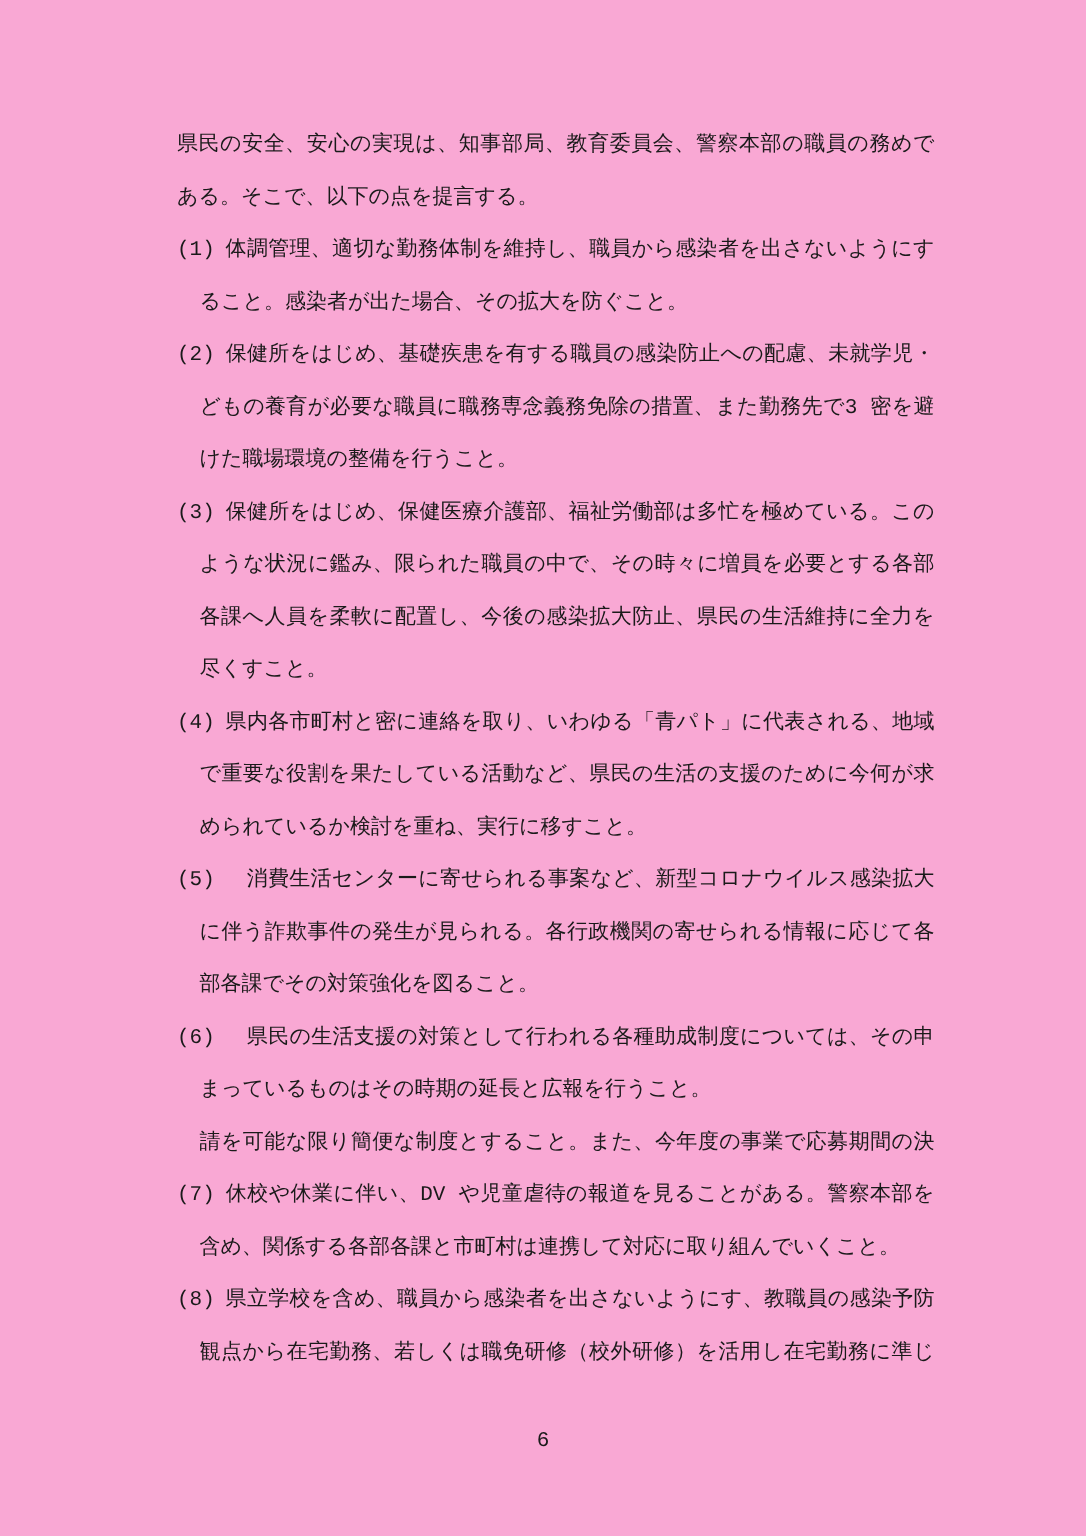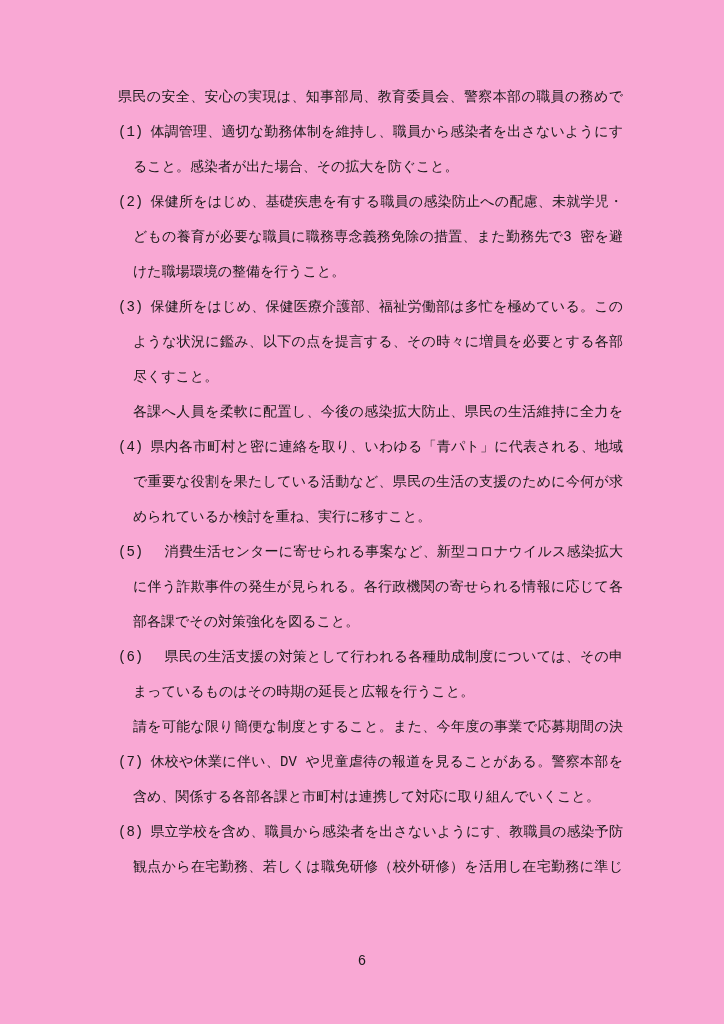--- a/index.html
+++ b/index.html
@@ -60,38 +60,39 @@
   }
 </style>
 </head>
 <body>
 
 <div class="page">
   <div class="text-column">
 
     <div class="para">
       <span class="line j">県民の安全、安心の実現は、知事部局、教育委員会、警察本部の職員の務めで</span>
+      <span class="line">ある。そこで、以下の点を提言する。</span>
     </div>
 
     <div class="para">
       <div class="line j"><span class="num">(1)</span><span>体調管理、適切な勤務体制を維持し、職員から感染者を出さないようにす</span></div>
       <div class="line ind">ること。感染者が出た場合、その拡大を防ぐこと。</div>
     </div>
 
     <div class="para">
       <div class="line j"><span class="num">(2)</span><span>保健所をはじめ、基礎疾患を有する職員の感染防止への配慮、未就学児・子</span></div>
       <div class="line ind j">どもの養育が必要な職員に職務専念義務免除の措置、また勤務先で3 密を避</div>
       <div class="line ind">けた職場環境の整備を行うこと。</div>
     </div>
 
     <div class="para">
       <div class="line j"><span class="num">(3)</span><span>保健所をはじめ、保健医療介護部、福祉労働部は多忙を極めている。この</span></div>
-      <div class="line ind j">ような状況に鑑み、以下の点を提言する、その時々に増員を必要とする各部</div>
+      <div class="line ind j">ような状況に鑑み、限られた職員の中で、その時々に増員を必要とする各部</div>
+      <div class="line ind j">各課へ人員を柔軟に配置し、今後の感染拡大防止、県民の生活維持に全力を</div>
       <div class="line ind">尽くすこと。</div>
-      <div class="line ind j">各課へ人員を柔軟に配置し、今後の感染拡大防止、県民の生活維持に全力を</div>
     </div>
 
     <div class="para">
       <div class="line j"><span class="num">(4)</span><span>県内各市町村と密に連絡を取り、いわゆる「青パト」に代表される、地域</span></div>
       <div class="line ind j">で重要な役割を果たしている活動など、県民の生活の支援のために今何が求</div>
       <div class="line ind">められているか検討を重ね、実行に移すこと。</div>
     </div>
 
     <div class="para">
       <div class="line j"><span class="num">(5)</span><span>　消費生活センターに寄せられる事案など、新型コロナウイルス感染拡大</span></div>

